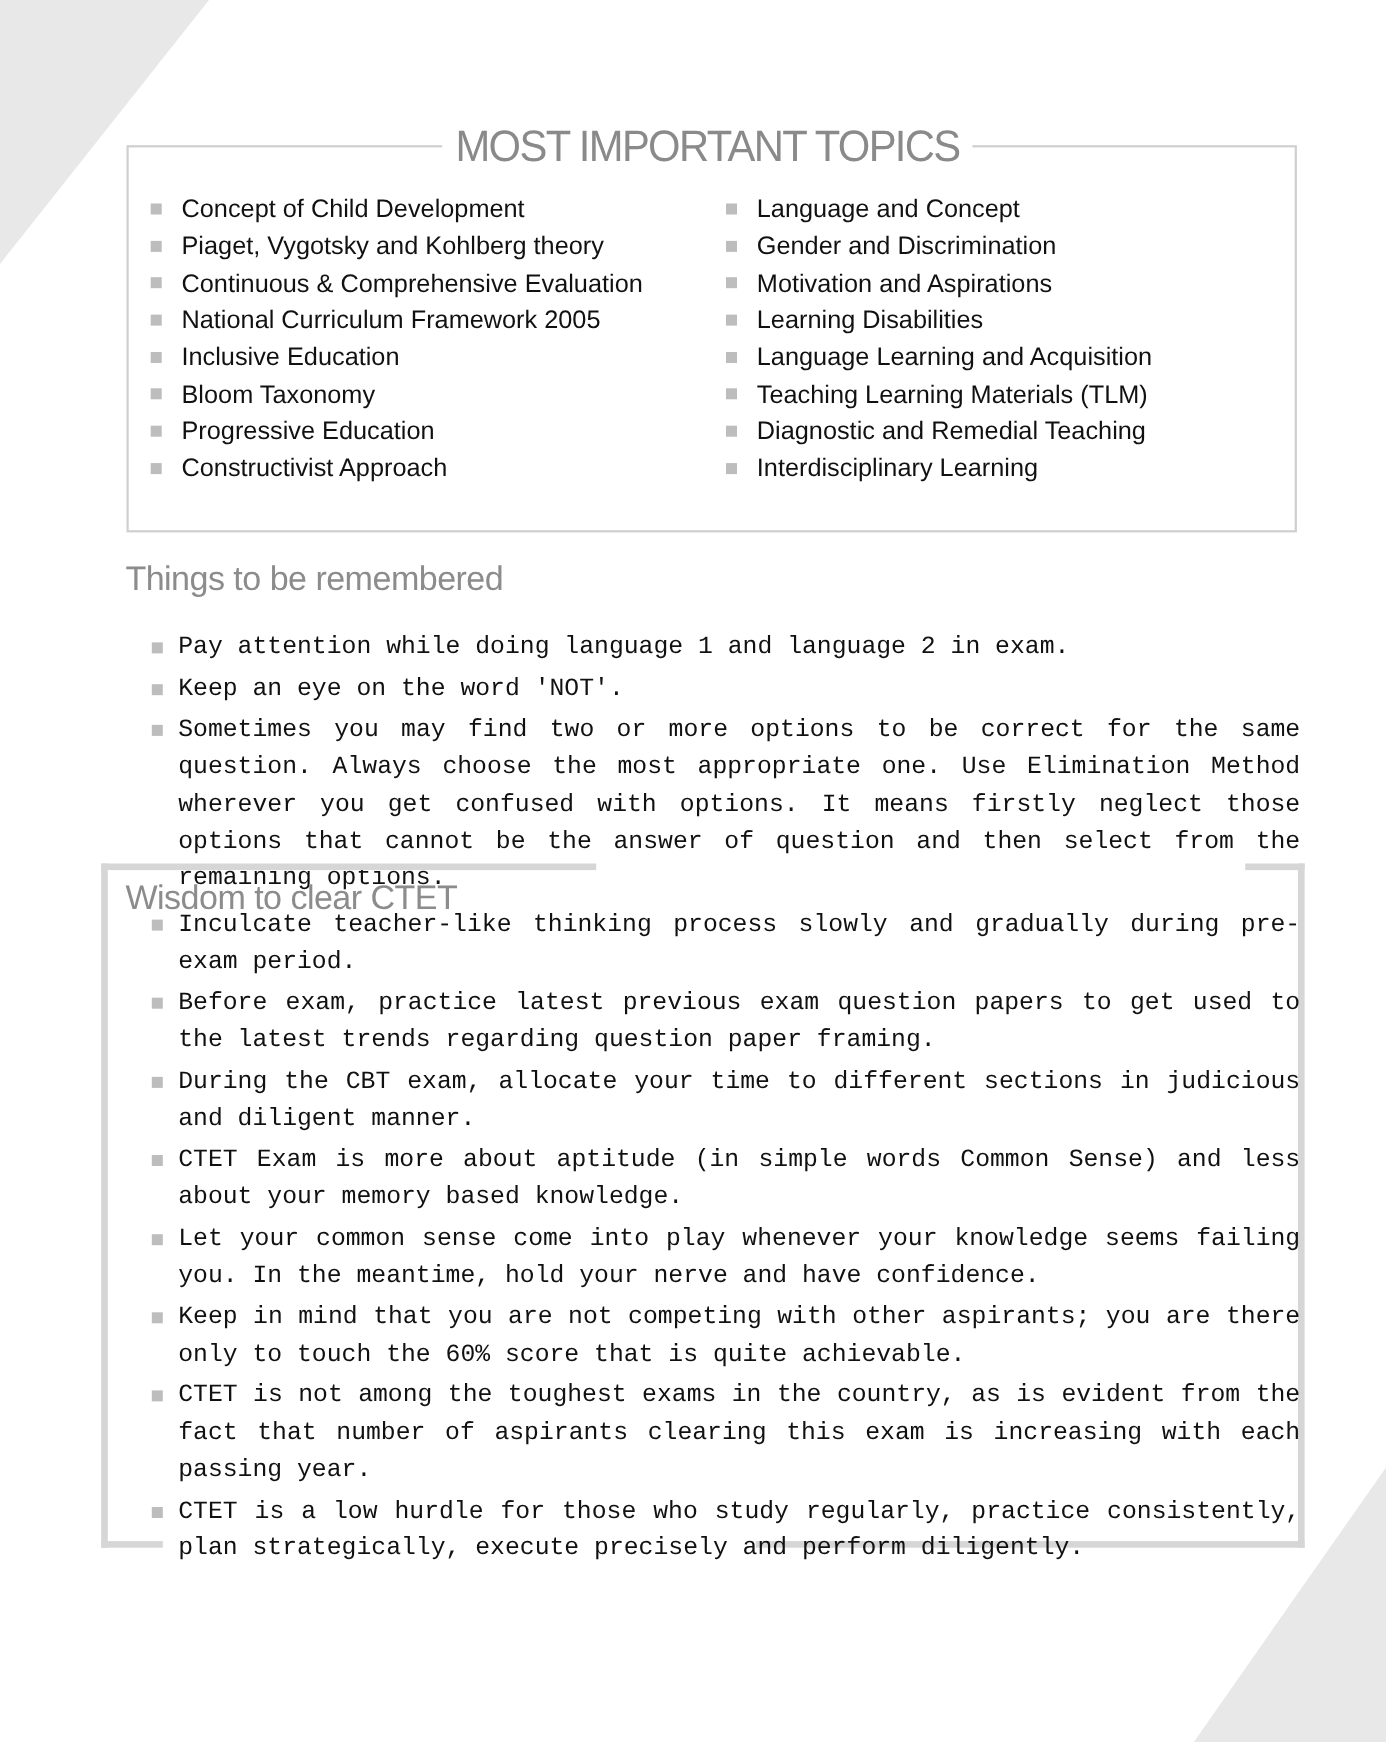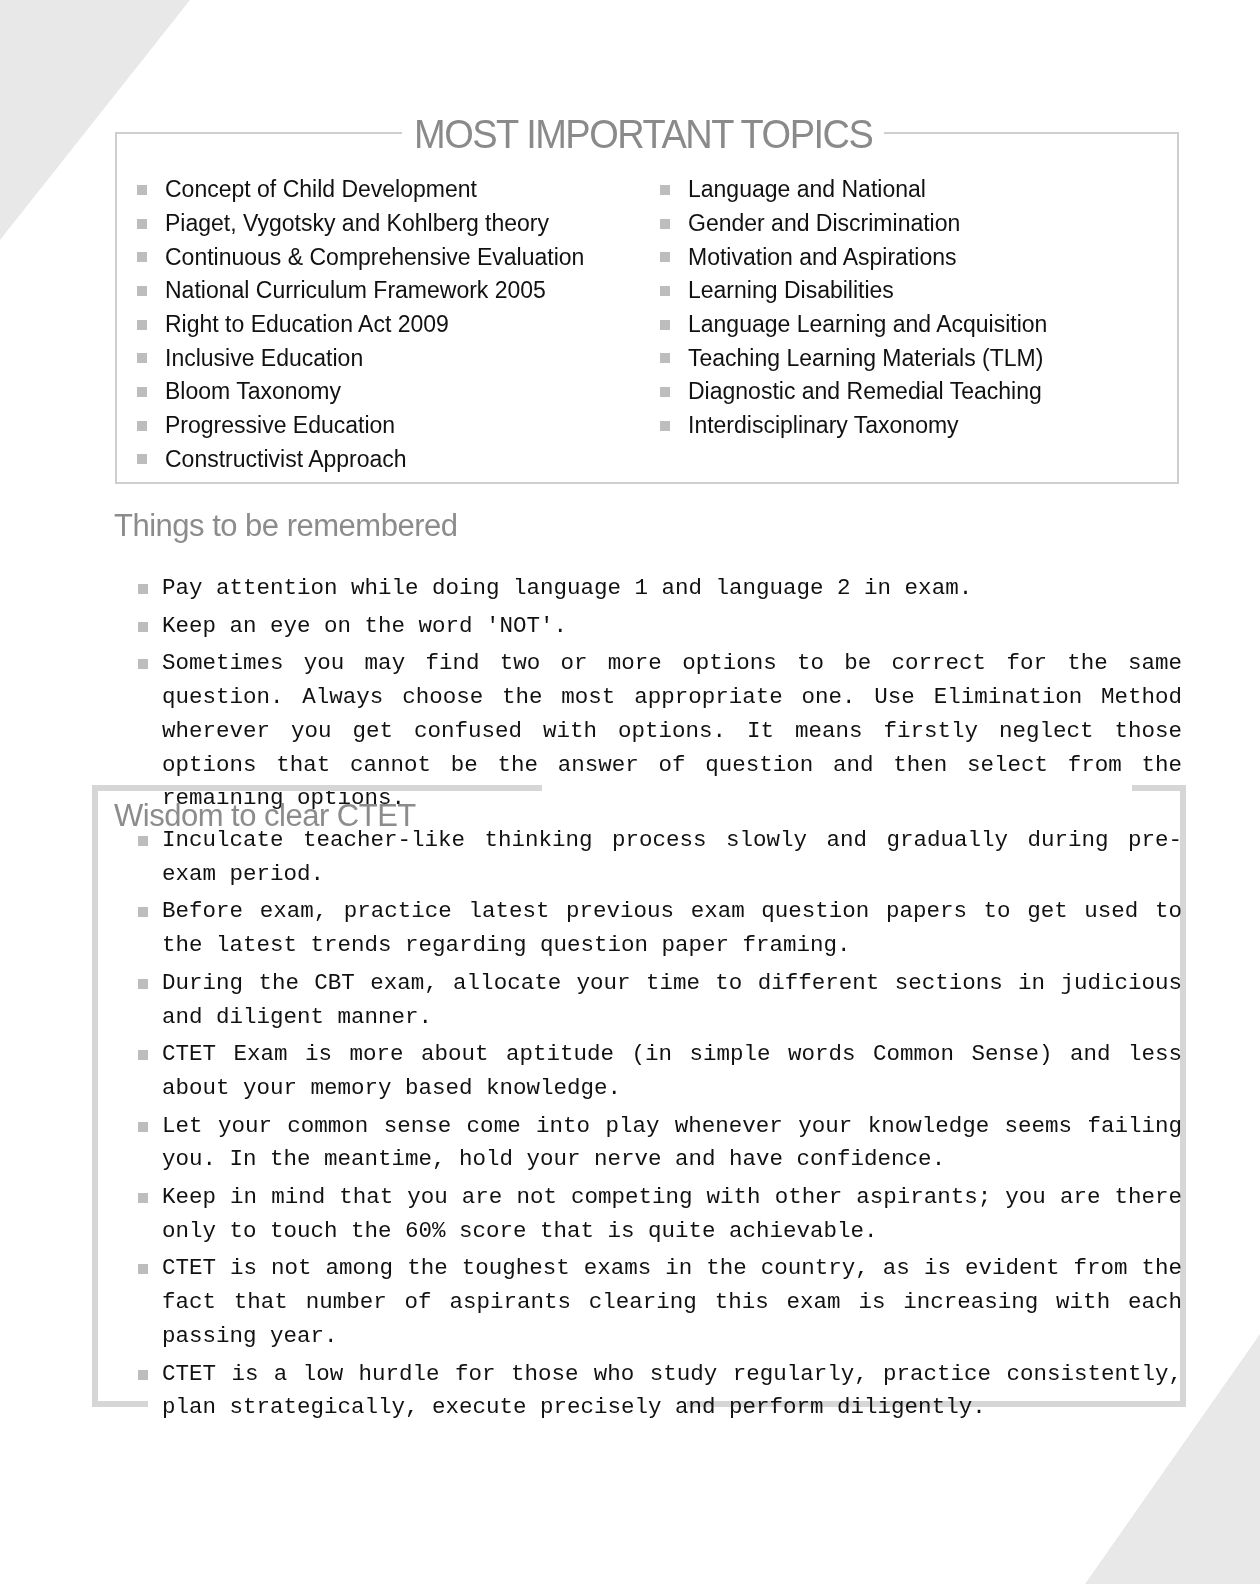--- a/index.html
+++ b/index.html
@@ -104,44 +104,40 @@
   <li>
       <span class="sq"></span>
       <span>Continuous &amp; Comprehensive Evaluation</span>
     </li>
   <li>
       <span class="sq"></span>
       <span>National Curriculum Framework 2005</span>
     </li>
   <li>
       <span class="sq"></span>
-      <span>Right to Education Act 2009</span>
-    </li>
-  <li>
-      <span class="sq"></span>
       <span>Inclusive Education</span>
     </li>
   <li>
       <span class="sq"></span>
       <span>Bloom Taxonomy</span>
     </li>
   <li>
       <span class="sq"></span>
       <span>Progressive Education</span>
     </li>
   <li>
       <span class="sq"></span>
       <span>Constructivist Approach</span>
     </li>
 </ul>
 
 <ul class="topics-col right">
   <li>
       <span class="sq"></span>
-      <span>Language and National</span>
+      <span>Language and Concept</span>
     </li>
   <li>
       <span class="sq"></span>
       <span>Gender and Discrimination</span>
     </li>
   <li>
       <span class="sq"></span>
       <span>Motivation and Aspirations</span>
     </li>
   <li>
@@ -155,21 +151,21 @@
   <li>
       <span class="sq"></span>
       <span>Teaching Learning Materials (TLM)</span>
     </li>
   <li>
       <span class="sq"></span>
       <span>Diagnostic and Remedial Teaching</span>
     </li>
   <li>
       <span class="sq"></span>
-      <span>Interdisciplinary Taxonomy</span>
+      <span>Interdisciplinary Learning</span>
     </li>
 </ul>
 
 <div class="sec-heading remember-heading">Things to be remembered</div>
 <ul class="para-list remember-list">
   <li><span class="sq"></span><span>Pay attention while doing language 1 and language 2 in exam.</span></li>
   <li><span class="sq"></span><span>Keep an eye on the word 'NOT'.</span></li>
   <li><span class="sq"></span><span>Sometimes you may find two or more options to be correct for the same question. Always choose the most appropriate one. Use Elimination Method wherever you get confused with options. It means firstly neglect those options that cannot be the answer of question and then select from the remaining options.</span></li>
 </ul>
 

